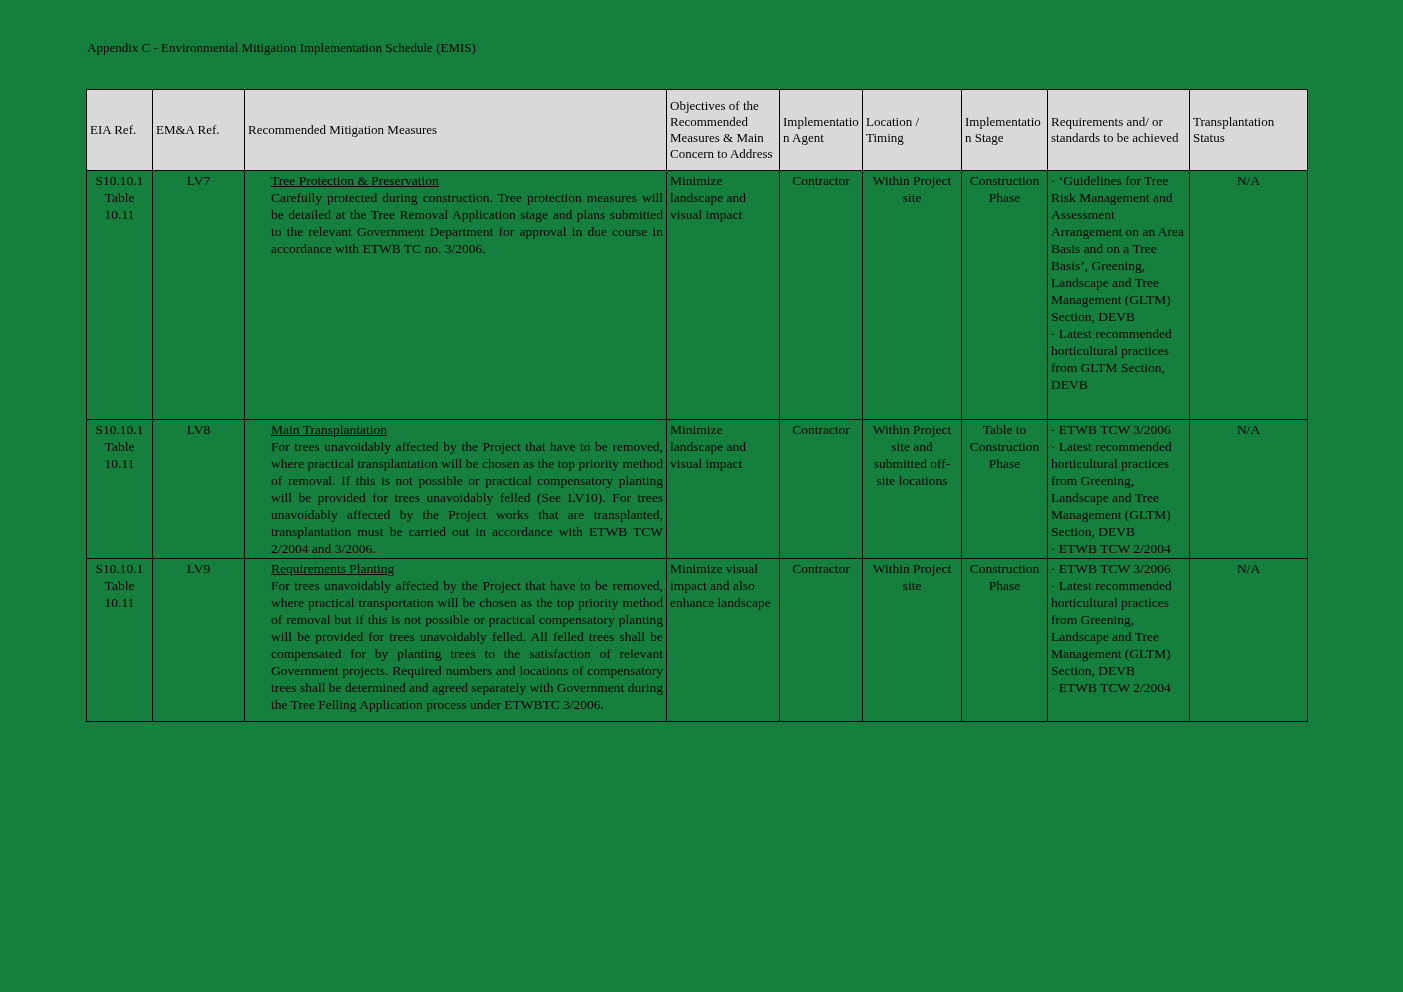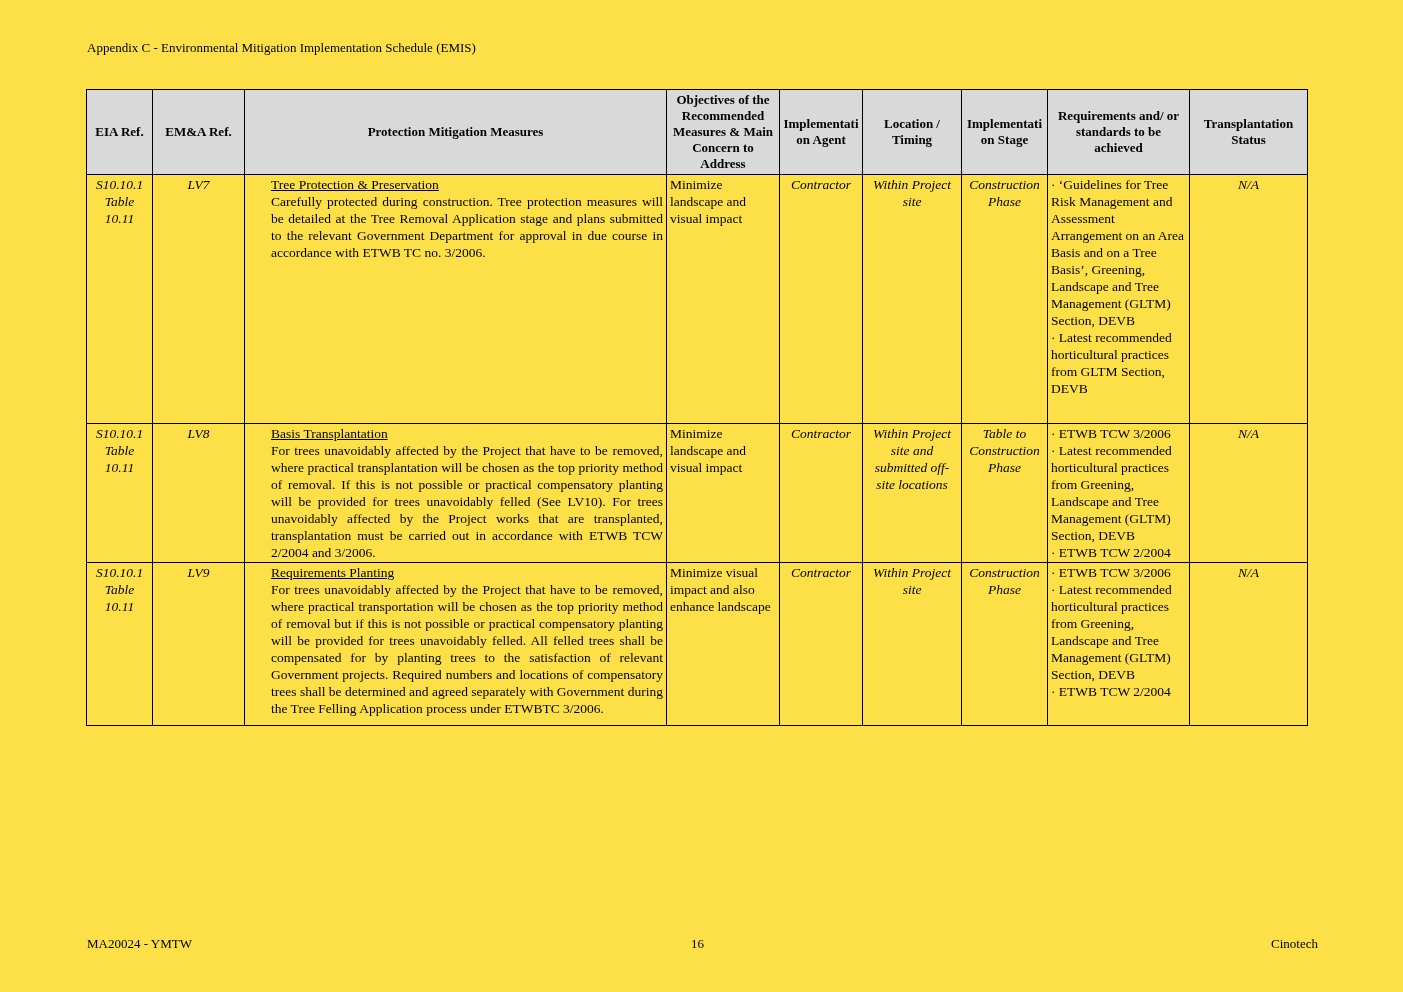--- a/index.html
+++ b/index.html
@@ -6,21 +6,21 @@
     margin: 0;
     padding: 0;
     background: #ffffff;
     font-family: "Liberation Serif", "DejaVu Serif", serif;
     color: #000000;
   }
   .page {
     position: relative;
     width: 1403px;
     height: 992px;
-    background: #fde047;
+    background: #15803d;
     overflow: hidden;
   }
   .doc-header {
     position: absolute;
     left: 87px;
     top: 40px;
     font-size: 13px;
     white-space: nowrap;
   }
   table.emis-table {
@@ -34,35 +34,35 @@
   .emis-table th, .emis-table td {
     border: 1px solid #000000;
     padding: 1px 3px;
     font-size: 13.5px;
     line-height: 17px;
     vertical-align: top;
     overflow: hidden;
   }
   .emis-table th {
     background: #d9d9d9;
-    font-weight: bold;
+    font-weight: normal;
     font-size: 13px;
     line-height: 16px;
-    text-align: center;
+    text-align: left;
     vertical-align: middle;
     overflow-wrap: break-word;
     word-break: break-word;
     hyphens: none;
     padding: 2px 3px;
   }
   tr.hrow { height: 81px; }
   tr.r1 { height: 209px; }
   tr.r2 { height: 138px; }
   tr.r3 { height: 163px; }
-  td.center { text-align: center; font-style: italic; }
+  td.center { text-align: center; }
   td.left { text-align: left; }
   td.pre { white-space: pre-line; }
   td.measures { text-align: justify; padding-left: 26px; }
   .mtitle {
     display: block;
     text-decoration: underline;
     text-align: left;
   }
   .mbody { display: inline; margin-top: 22px; }
   .clip {
@@ -98,21 +98,21 @@
       <col style="width:83px">
       <col style="width:99px">
       <col style="width:86px">
       <col style="width:142px">
       <col style="width:118px">
     </colgroup>
     <thead>
       <tr class="hrow">
         <th>EIA Ref.</th>
         <th>EM&amp;A Ref.</th>
-        <th>Protection Mitigation Measures</th>
+        <th>Recommended Mitigation Measures</th>
         <th>Objectives of the Recommended Measures &amp; Main Concern to Address</th>
         <th>Implementation Agent</th>
         <th>Location / Timing</th>
         <th>Implementation Stage</th>
         <th>Requirements and/ or standards to be achieved</th>
         <th>Transplantation Status</th>
       </tr>
     </thead>
     <tbody>
 
@@ -135,21 +135,21 @@
           </div>
         </td>
         <td class="center">N/A</td>
       </tr>
 
       <tr class="r2">
         <td class="center pre">S10.10.1
 Table 10.11</td>
         <td class="center">LV8</td>
         <td class="measures">
-          <span class="mtitle">Basis Transplantation</span>
+          <span class="mtitle">Main Transplantation</span>
           <span class="mbody">For trees unavoidably affected by the Project that have to be removed, where practical transplantation will be chosen as the top priority method of removal.  If this is not possible or practical compensatory planting will be provided for trees unavoidably felled (See LV10).  For trees unavoidably affected by the Project works that are transplanted, transplantation must be carried out in accordance with ETWB TCW 2/2004 and 3/2006.</span>
         </td>
         <td class="left">Minimize landscape and visual impact</td>
         <td class="center">Contractor</td>
         <td class="center">Within Project site and submitted off-site locations</td>
         <td class="center">Table to Construction Phase</td>
         <td class="left">
           <div class="req-item">· ETWB TCW 3/2006</div>
           <div class="req-item">· Latest recommended horticultural practices from Greening, Landscape and Tree Management (GLTM) Section, DEVB</div>
           <div class="req-item">· ETWB TCW 2/2004</div>
@@ -173,19 +173,14 @@
           <div class="req-item">· ETWB TCW 3/2006</div>
           <div class="req-item">· Latest recommended horticultural practices from Greening, Landscape and Tree Management (GLTM) Section, DEVB</div>
           <div class="req-item">· ETWB TCW 2/2004</div>
         </td>
         <td class="center">N/A</td>
       </tr>
 
     </tbody>
   </table>
 
-  <div class="doc-footer">
-    <span class="f-left">MA20024 - YMTW</span>
-    <span class="f-center">16</span>
-    <span class="f-right">Cinotech</span>
-  </div>
 
 </div>
 
 </body></html>

